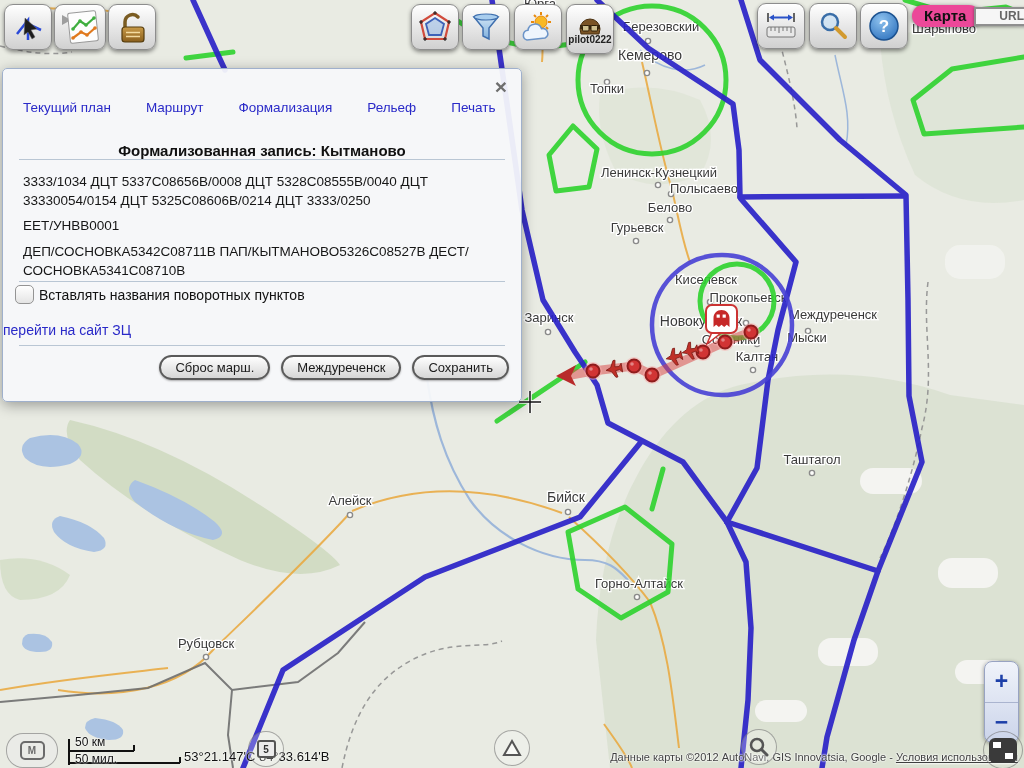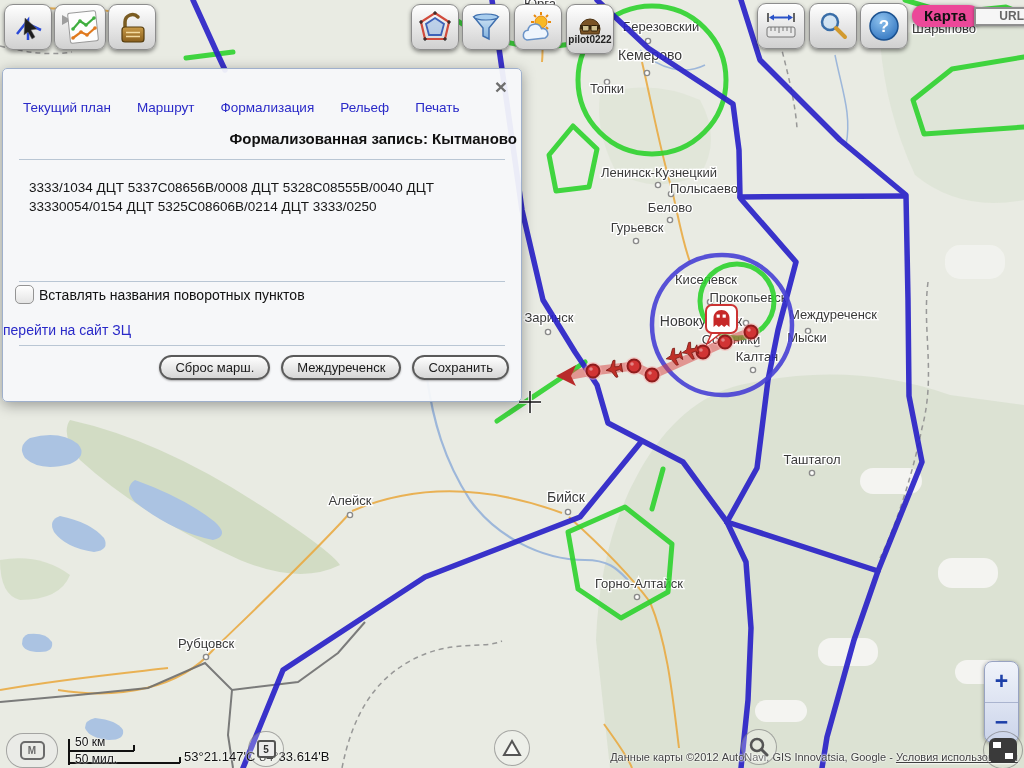--- a/index.html
+++ b/index.html
@@ -24,27 +24,27 @@
       border-radius:0;padding:0 23px 1px;font-size:12px;font-weight:bold;color:#666;
       box-shadow:0 1px 3px rgba(0,0,0,.4)}
   .maptype .mt-url::after{content:"";position:absolute;right:1px;top:1px;
       border-left:6px solid transparent;border-top:6px solid #8f8f8f}
   
   .dialog{position:absolute;left:2px;top:68px;width:518px;height:332px;
       background:rgba(247,248,250,.94);border:1px solid #9fb0cc;border-radius:5px;
       box-shadow:0 3px 14px rgba(0,0,0,.35);z-index:20}
   .dlg-close{position:absolute;right:14px;top:8px;font-size:21px;font-weight:bold;color:#6e6e6e;
       cursor:pointer;line-height:20px}
-  .dlg-tabs{position:absolute;left:20px;top:31px;display:flex;gap:26px;font-size:13.5px}
+  .dlg-tabs{position:absolute;left:20px;top:31px;display:flex;gap:35px;font-size:13.5px}
   .dlg-tabs a{color:#2a2ac8;cursor:pointer;white-space:nowrap}
-  .dlg-title{position:absolute;left:0;right:0;top:57px;margin:4px;text-align:right;
+  .dlg-title{position:absolute;left:0;right:0;top:57px;margin:16px;text-align:center;
       font-size:15px;font-weight:bold;color:#111}
   .hr{position:absolute;left:16px;right:16px;border-top:1px solid #b9c6d4;height:0}
   .hr1{top:90px}.hr2{top:212px}.hr3{top:276px}
-  .rec{position:absolute;left:14px;width:446px;margin:12px;font-size:13.5px;color:#161616;line-height:19px}
+  .rec{position:absolute;left:14px;width:446px;margin:6px;font-size:13.5px;color:#161616;line-height:19px}
   .rec1{top:97px}.rec2{top:141px}.rec3{top:167px}
   .chk-row{position:absolute;left:12px;top:216px;display:flex;align-items:center;gap:5px;
       font-size:14px;color:#111;cursor:pointer}
   .chk{width:17px;height:17px;border:1.5px solid #949494;border-radius:5px;
       background:linear-gradient(#ffffff,#e4e4e4);display:inline-block}
   .site-link{position:absolute;left:0;right:0;top:253px;text-align:left;font-size:14px;
       color:#2a2ac8;cursor:pointer}
   .btn-row{position:absolute;right:12px;top:286px;display:flex;gap:11px}
   .pill{border:2px solid #5a5a5a;border-radius:13px;background:linear-gradient(#fefefe,#d6d6d6);
       padding:3px 14px;font-size:13px;color:#1a1a1a;font-family:Liberation Sans, sans-serif;
@@ -377,20 +377,22 @@
   <nav class="dlg-tabs">
     <a>Текущий план</a>
     <a>Маршрут</a>
     <a>Формализация</a>
     <a>Рельеф</a>
     <a>Печать</a>
   </nav>
   <h1 class="dlg-title">Формализованная запись: Кытманово</h1>
   <div class="hr hr1"></div>
   <p class="rec rec1">3333/1034 ДЦТ 5337С08656В/0008 ДЦТ 5328С08555В/0040 ДЦТ 33330054/0154 ДЦТ 5325С08606В/0214 ДЦТ 3333/0250</p>
+  <p class="rec rec2">ЕЕТ/УНВВ0001</p>
+  <p class="rec rec3">ДЕП/СОСНОВКА5342С08711В ПАП/КЫТМАНОВО5326С08527В ДЕСТ/СОСНОВКА5341С08710В</p>
   <div class="hr hr2"></div>
   <label class="chk-row">
     <span class="chk"></span>
     <span>Вставлять названия поворотных пунктов</span>
   </label>
   <a class="site-link">перейти на сайт ЗЦ</a>
   <div class="hr hr3"></div>
   <div class="btn-row">
     <button class="pill">Сброс марш.</button>
     <button class="pill">Междуреченск</button>

